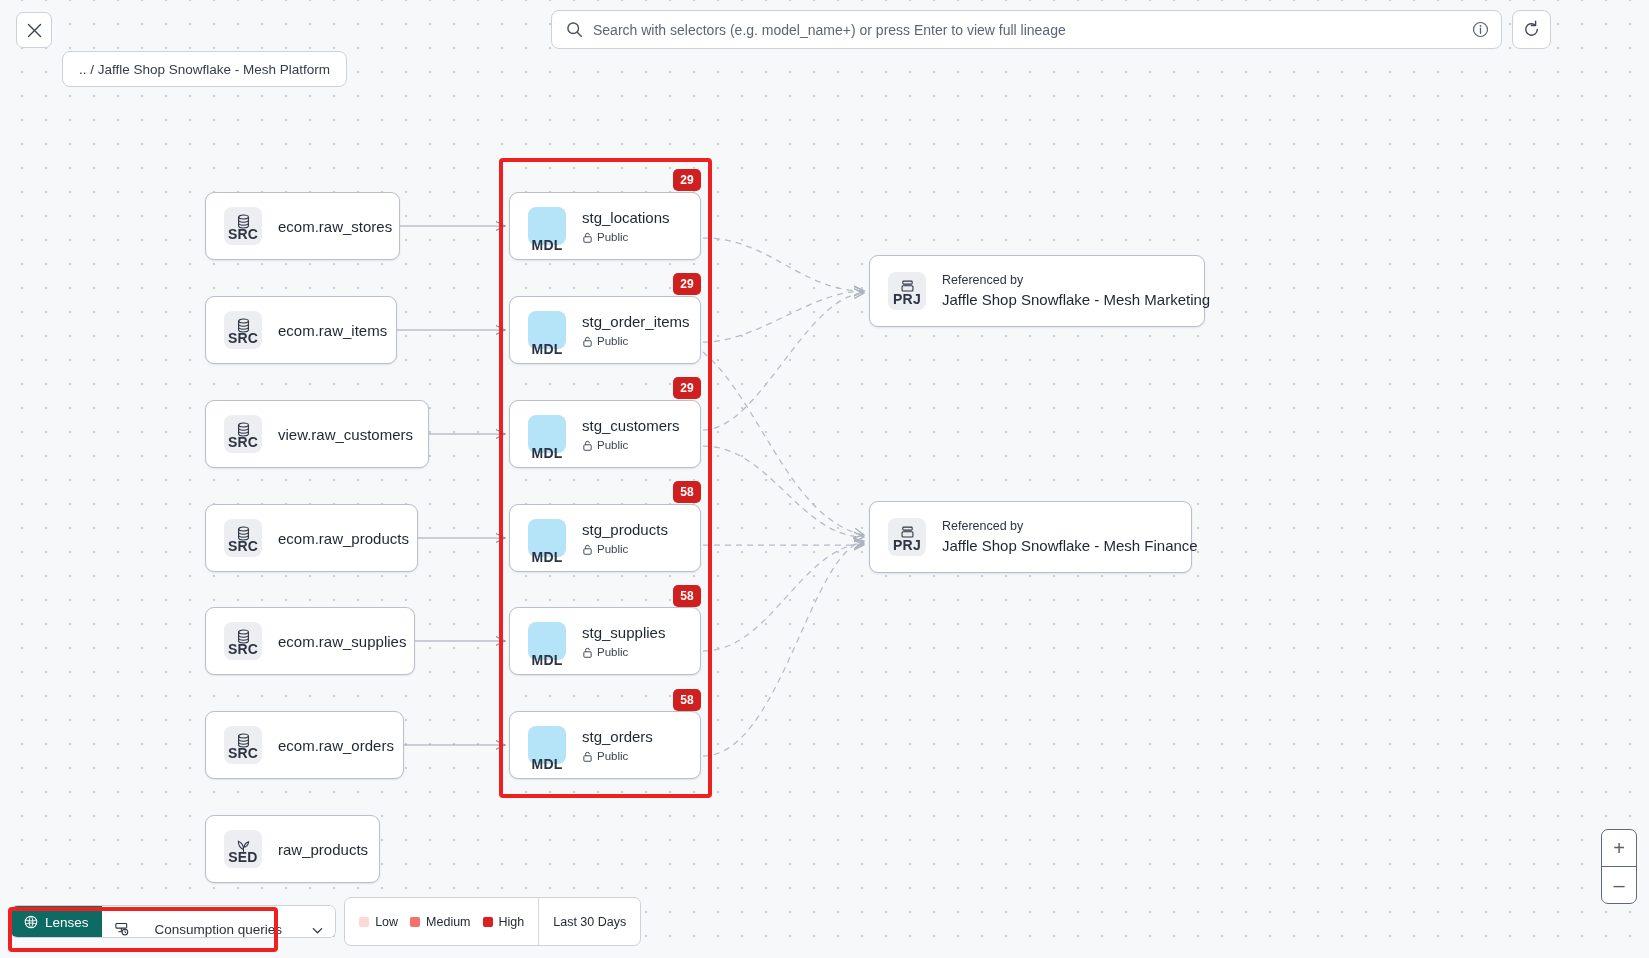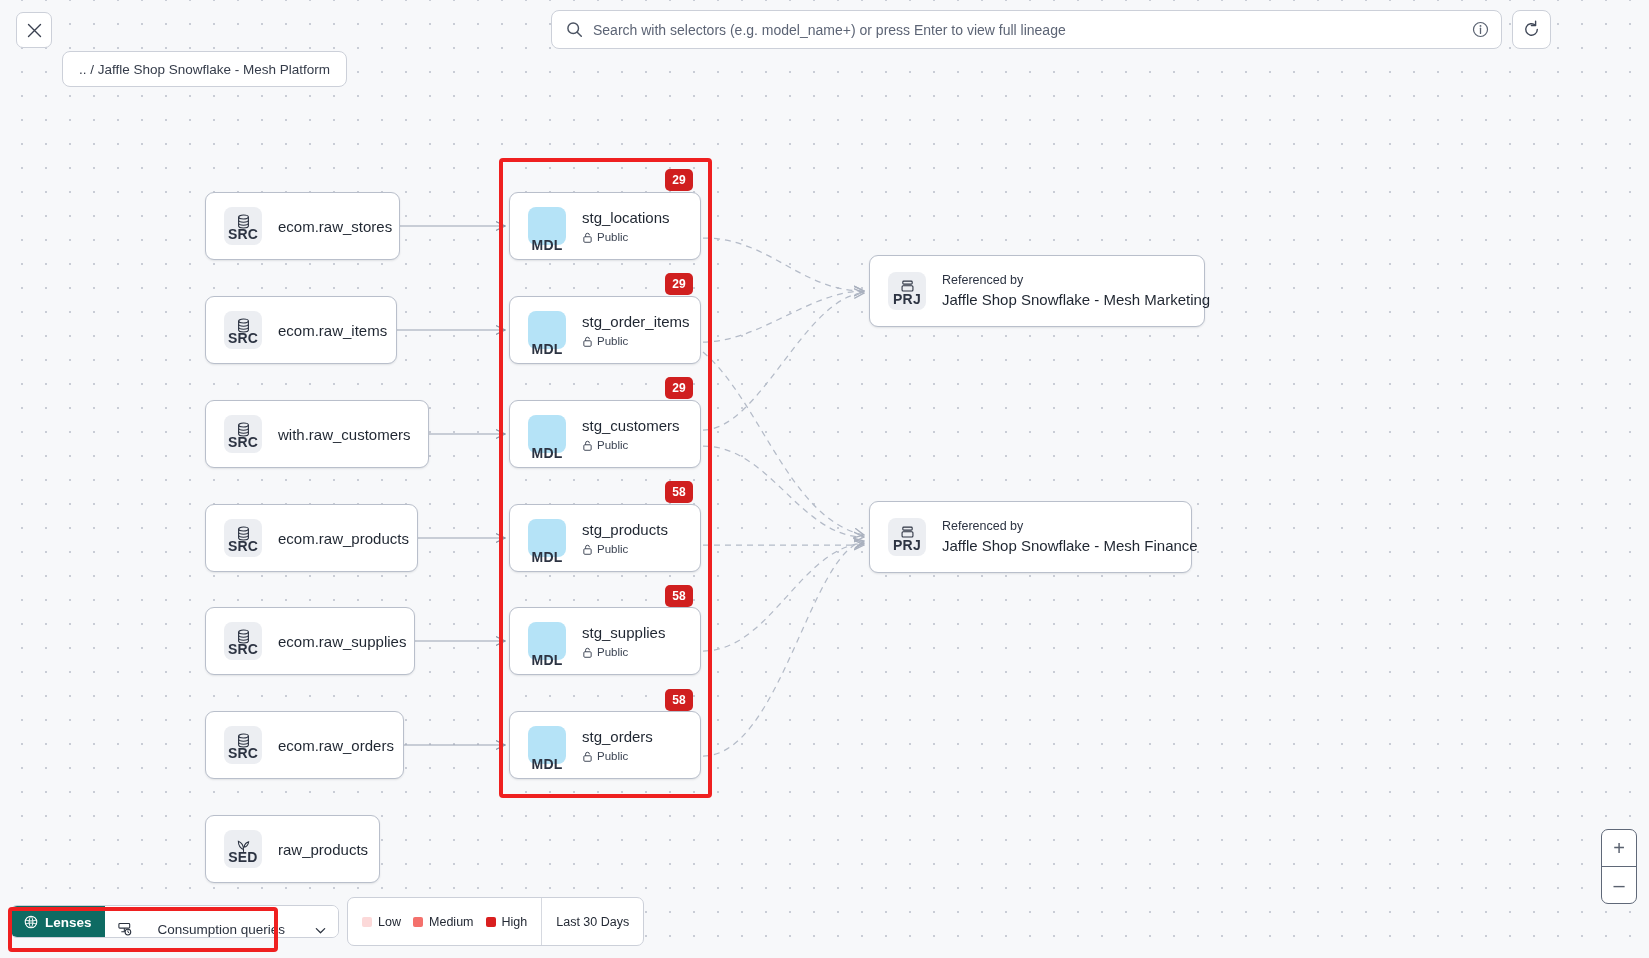--- a/index.html
+++ b/index.html
@@ -96,20 +96,21 @@
 
   .badge {
     position: absolute;
     min-width: 28px; height: 22px;
     background: #d01f1f; color: #ffffff;
     border-radius: 5px;
     font-size: 12px; font-weight: 700;
     display: flex; align-items: center; justify-content: center;
     padding: 0 3px;
     z-index: 6;
+    margin-left: 8px;
   }
 
   
   .selection-rect {
     position: absolute;
     border: 4px solid #ef2020;
     border-radius: 4px;
     background: transparent;
     z-index: 4;
     pointer-events: none;
@@ -121,21 +122,21 @@
   
   .bottom-wrap { position: absolute; left: 10px; bottom: 12px; display: flex; align-items: center; gap: 8px; z-index: 20; }
   .lens-group {
     display: flex; align-items: stretch; height: 33px;
     border-radius: 7px; overflow: hidden;
     border: 1px solid #ccd0d9; background: #fff;
   }
   .lens-btn {
     background: #0e6b63; color: #fff;
     display: flex; align-items: center; gap: 7px;
-    padding: 16px 13px; font-size: 13.5px; font-weight: 700;
+    padding: 16px 13px; font-size: 13.5px; font-weight: 400;
     cursor: pointer;
   }
   .lens-select {
     background: #fff; color: #2b323f;
     display: flex; align-items: flex-end; gap: 25px;
     padding: 0 11px 0 12px; font-size: 13.5px;
     cursor: pointer;
   }
   .lens-select .caret { margin-left: 4px; }
 
@@ -276,21 +277,21 @@
       <div class="chip src">
         <svg width="15" height="15" viewBox="0 0 16 16">
           <ellipse cx="8" cy="3.2" rx="5.2" ry="2.1" fill="none" stroke="#2c3342" stroke-width="1.2"></ellipse>
           <path d="M2.8 3.2 v9.6 c0,1.16 2.33,2.1 5.2,2.1 s5.2,-0.94 5.2,-2.1 V3.2" fill="none" stroke="#2c3342" stroke-width="1.2"></path>
           <path d="M2.8 6.6 c0,1.16 2.33,2.1 5.2,2.1 s5.2,-0.94 5.2,-2.1" fill="none" stroke="#2c3342" stroke-width="1.1"></path>
           <path d="M2.8 9.8 c0,1.16 2.33,2.1 5.2,2.1 s5.2,-0.94 5.2,-2.1" fill="none" stroke="#2c3342" stroke-width="1.1"></path>
         </svg>
         <span class="chiplabel">SRC</span>
       </div>
       <div class="labels">
-          <div class="title">with.raw_customers</div>
+          <div class="title">view.raw_customers</div>
         </div>
     </div>
 
     <div class="node" style="left:205px;top:504px;width:213px;height:68px;">
       <div class="chip src">
         <svg width="15" height="15" viewBox="0 0 16 16">
           <ellipse cx="8" cy="3.2" rx="5.2" ry="2.1" fill="none" stroke="#2c3342" stroke-width="1.2"></ellipse>
           <path d="M2.8 3.2 v9.6 c0,1.16 2.33,2.1 5.2,2.1 s5.2,-0.94 5.2,-2.1 V3.2" fill="none" stroke="#2c3342" stroke-width="1.2"></path>
           <path d="M2.8 6.6 c0,1.16 2.33,2.1 5.2,2.1 s5.2,-0.94 5.2,-2.1" fill="none" stroke="#2c3342" stroke-width="1.1"></path>
           <path d="M2.8 9.8 c0,1.16 2.33,2.1 5.2,2.1 s5.2,-0.94 5.2,-2.1" fill="none" stroke="#2c3342" stroke-width="1.1"></path>

